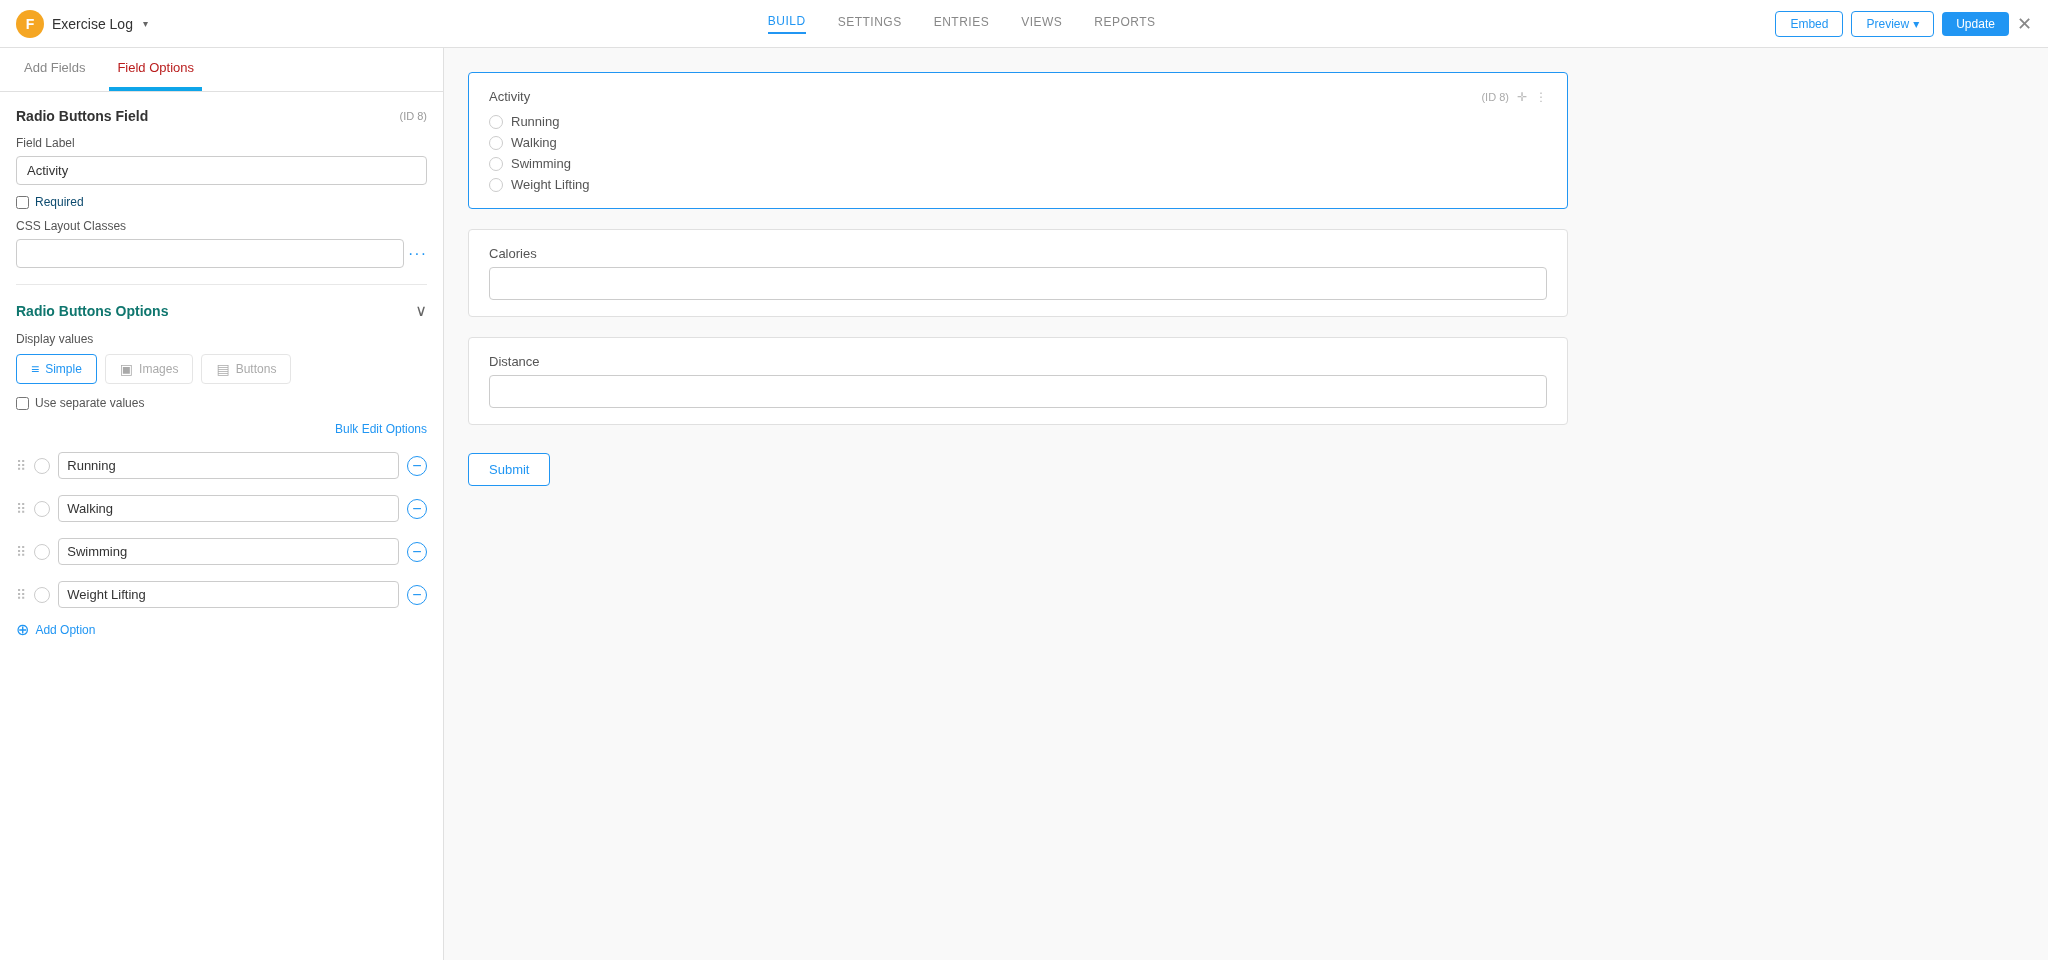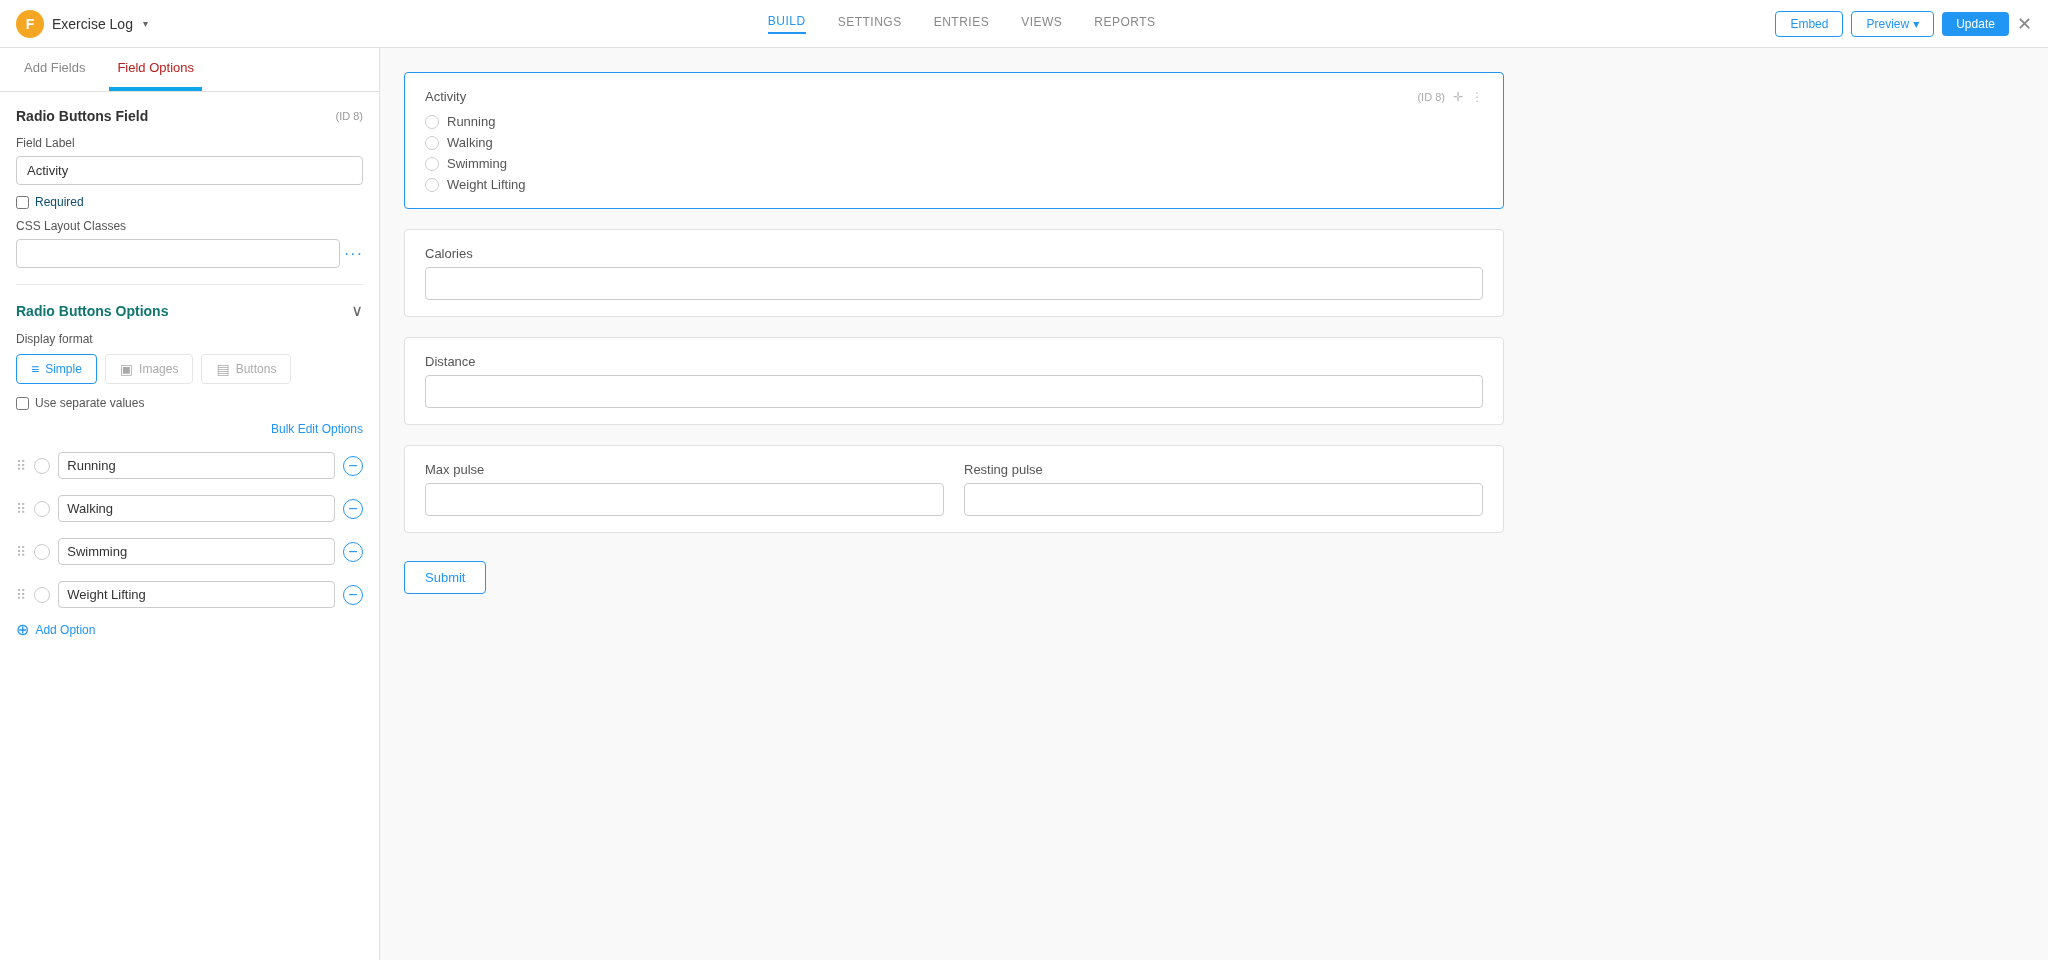--- a/index.html
+++ b/index.html
@@ -17,21 +17,21 @@
     .topbar-right { display: flex; align-items: center; gap: 8px; }
     .btn-outline { border: 1px solid #2196f3; color: #2196f3; background: #fff; padding: 5px 14px; border-radius: 4px; font-size: 12px; cursor: pointer; }
     .btn-primary { border: none; background: #2196f3; color: #fff; padding: 5px 14px; border-radius: 4px; font-size: 12px; cursor: pointer; }
     .btn-preview { border: 1px solid #2196f3; color: #2196f3; background: #fff; padding: 5px 14px; border-radius: 4px; font-size: 12px; cursor: pointer; display: flex; align-items: center; gap: 4px; }
     .close-btn { background: none; border: none; font-size: 18px; color: #888; cursor: pointer; }
 
     
     .main { display: flex; flex: 1; overflow: hidden; }
 
     
-    .sidebar { width: 380px; border-right: 1px solid #e0e0e0; display: flex; flex-direction: column; overflow: hidden; background: #fff; }
+    .sidebar { width: 444px; border-right: 1px solid #e0e0e0; display: flex; flex-direction: column; overflow: hidden; background: #fff; }
     .sidebar-tabs { display: flex; border-bottom: 1px solid #e0e0e0; padding: 0 16px; }
     .sidebar-tab { padding: 12px 8px; font-size: 13px; color: #888; cursor: pointer; border-bottom: 2px solid transparent; margin-right: 16px; }
     .sidebar-tab.active { color: #b91c1c; border-bottom: 4px solid #0ea5e9; }
     .sidebar-content { flex: 1; overflow-y: auto; padding: 16px; }
 
     
     .sidebar-content::-webkit-scrollbar { width: 6px; }
     .sidebar-content::-webkit-scrollbar-track { background: #f5f5f5; }
     .sidebar-content::-webkit-scrollbar-thumb { background: #ccc; border-radius: 3px; }
 
@@ -162,21 +162,21 @@
         </div>
       </div>
 
       <hr class="divider">
 
       <div class="radio-options-header">
         <span class="radio-options-title">Radio Buttons Options</span>
         <button class="collapse-btn">∨</button>
       </div>
 
-      <div class="display-format-label">Display format</div>
+      <div class="display-format-label">Display values</div>
       <div class="format-options">
         <button class="format-btn active">
           <span class="format-icon">≡</span>
           <span>Simple</span>
         </button>
         <button class="format-btn disabled">
           <span class="format-icon">▣</span>
           <span>Images</span>
         </button>
         <button class="format-btn disabled">
@@ -267,31 +267,19 @@
         <input type="text" class="text-input-field" style="">
       </div>
 
       
       <div class="field-card inactive">
         <div class="field-card-label">Distance</div>
         <input type="text" class="text-input-field" style="">
       </div>
 
       
-      <div class="field-card inactive">
-        <div class="half-width-fields">
-          <div class="half-field">
-            <div class="field-card-label">Max pulse</div>
-            <input type="text" class="text-input-field" style="">
-          </div>
-          <div class="half-field">
-            <div class="field-card-label">Resting pulse</div>
-            <input type="text" class="text-input-field" style="">
-          </div>
-        </div>
-      </div>
 
       
       <button class="submit-btn">Submit</button>
 
     </div>
   </div>
 </div>
 
 </body></html>

